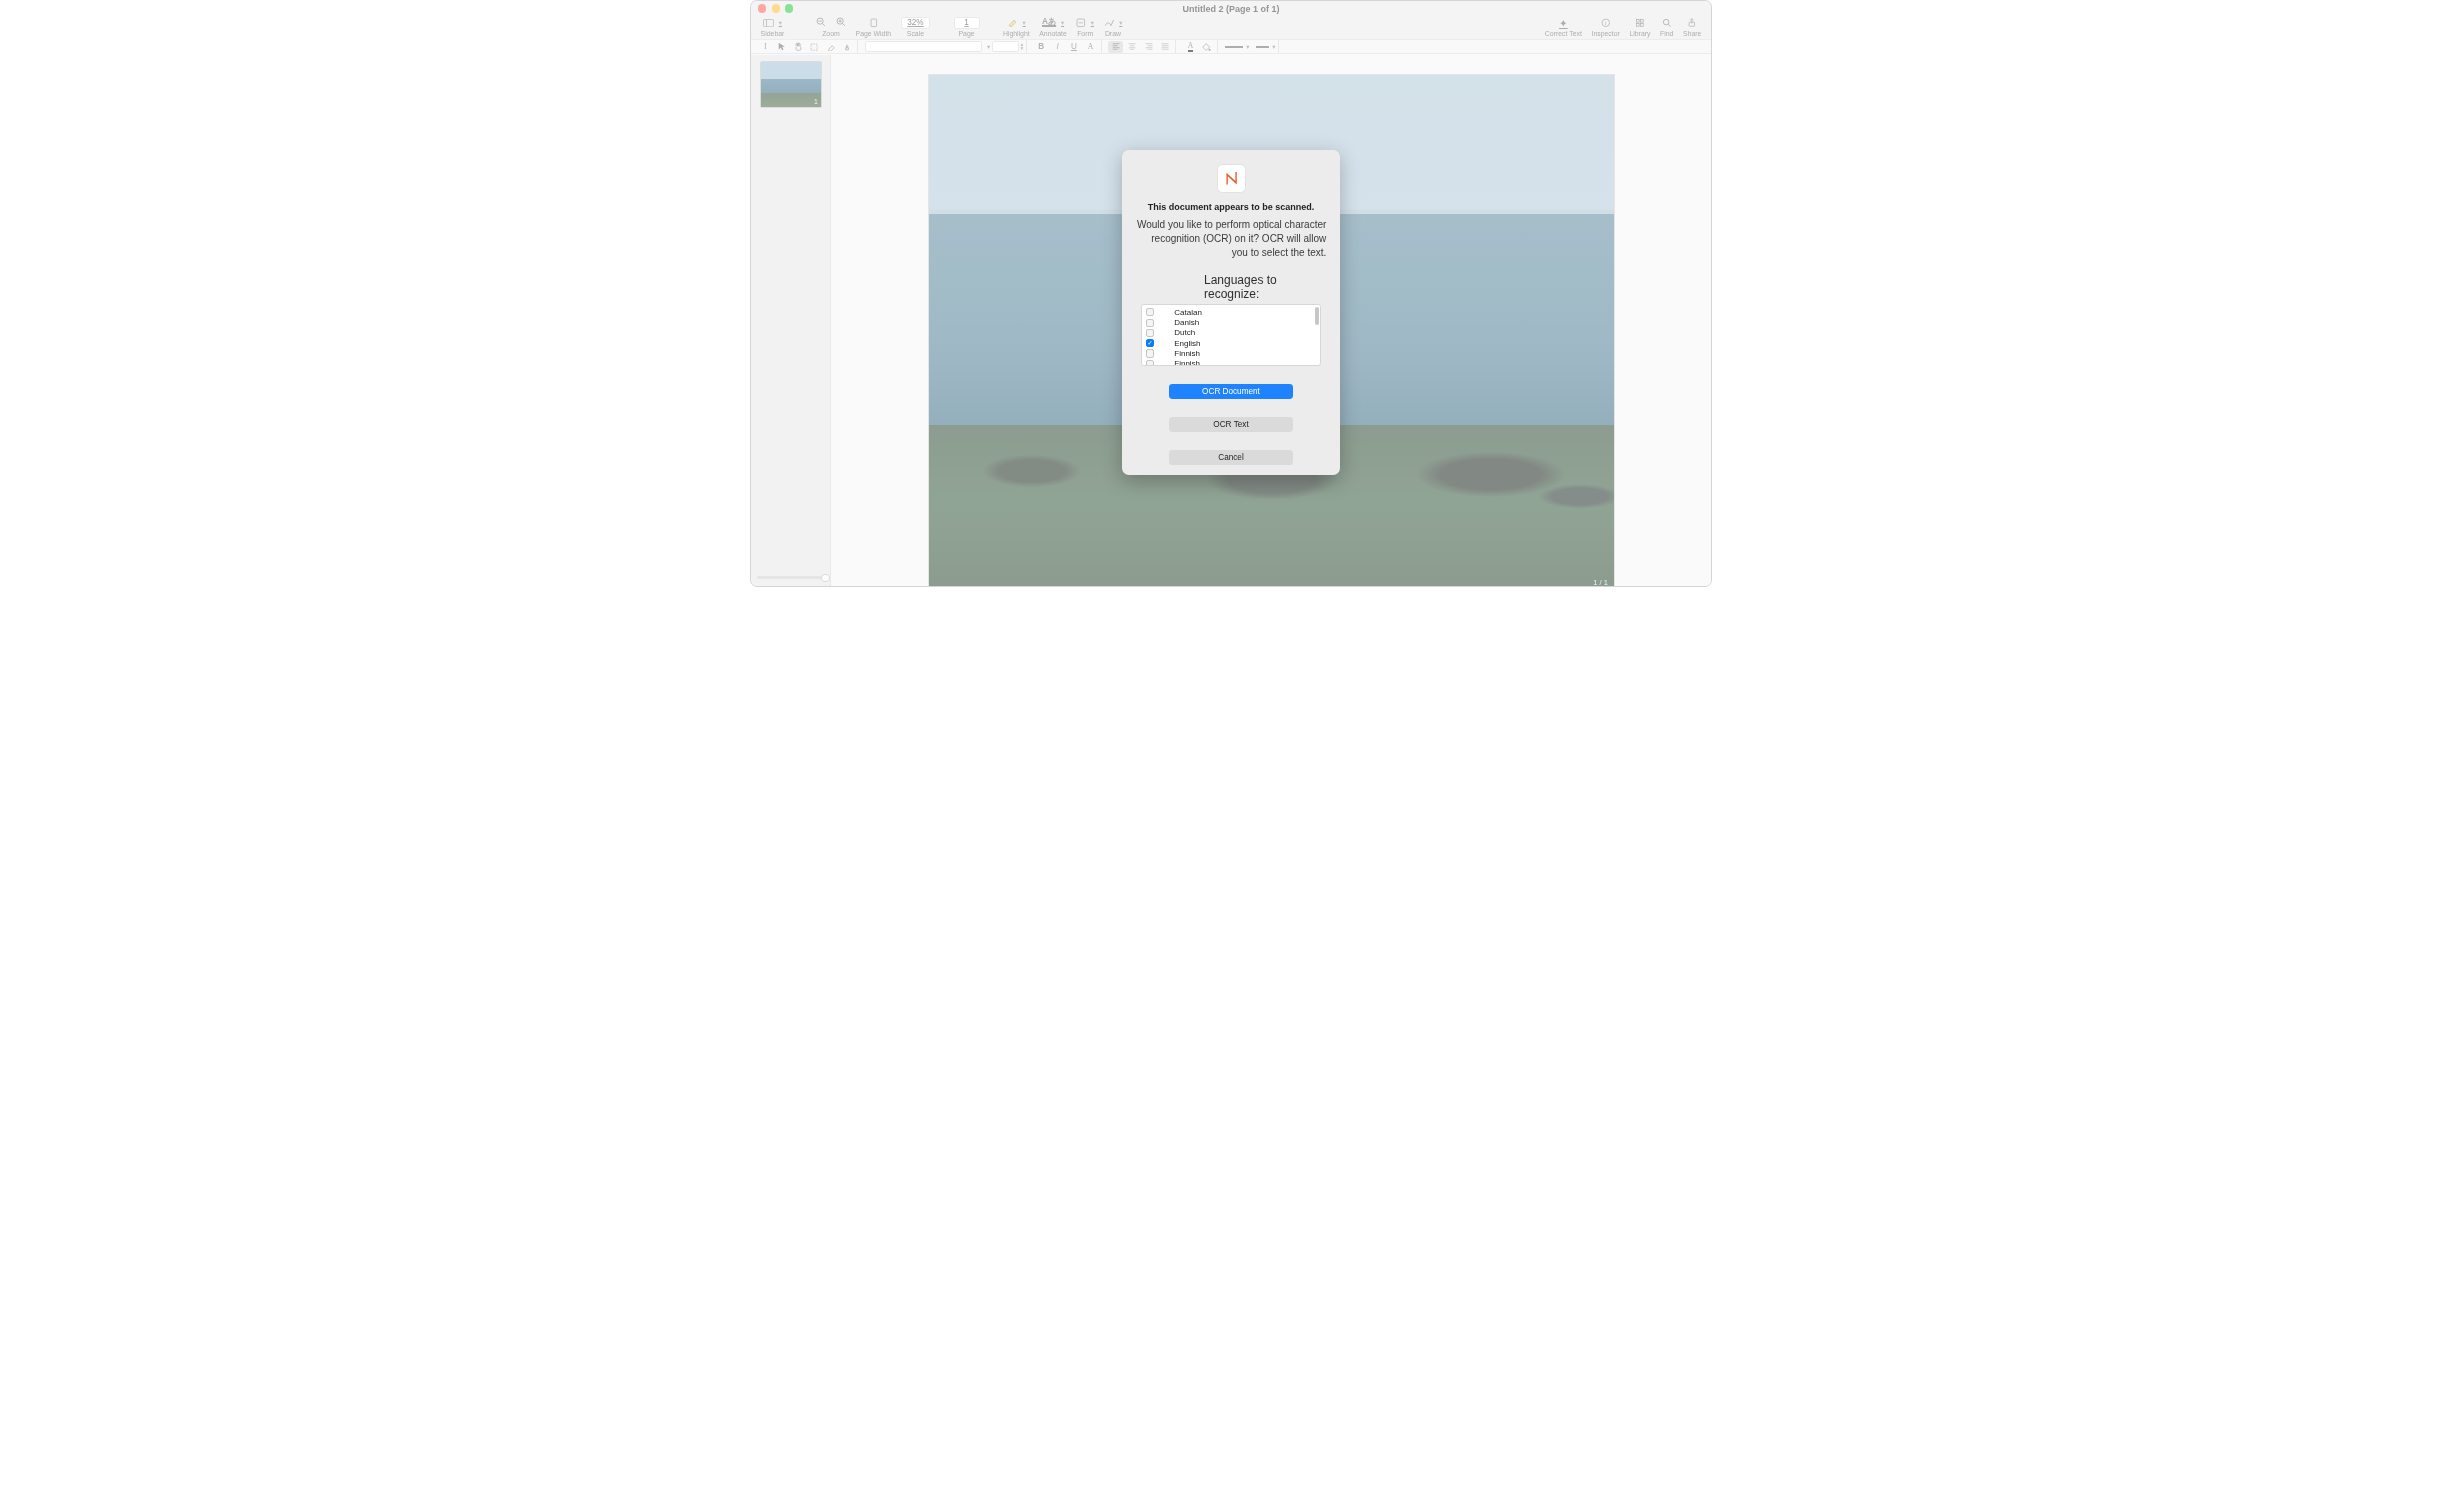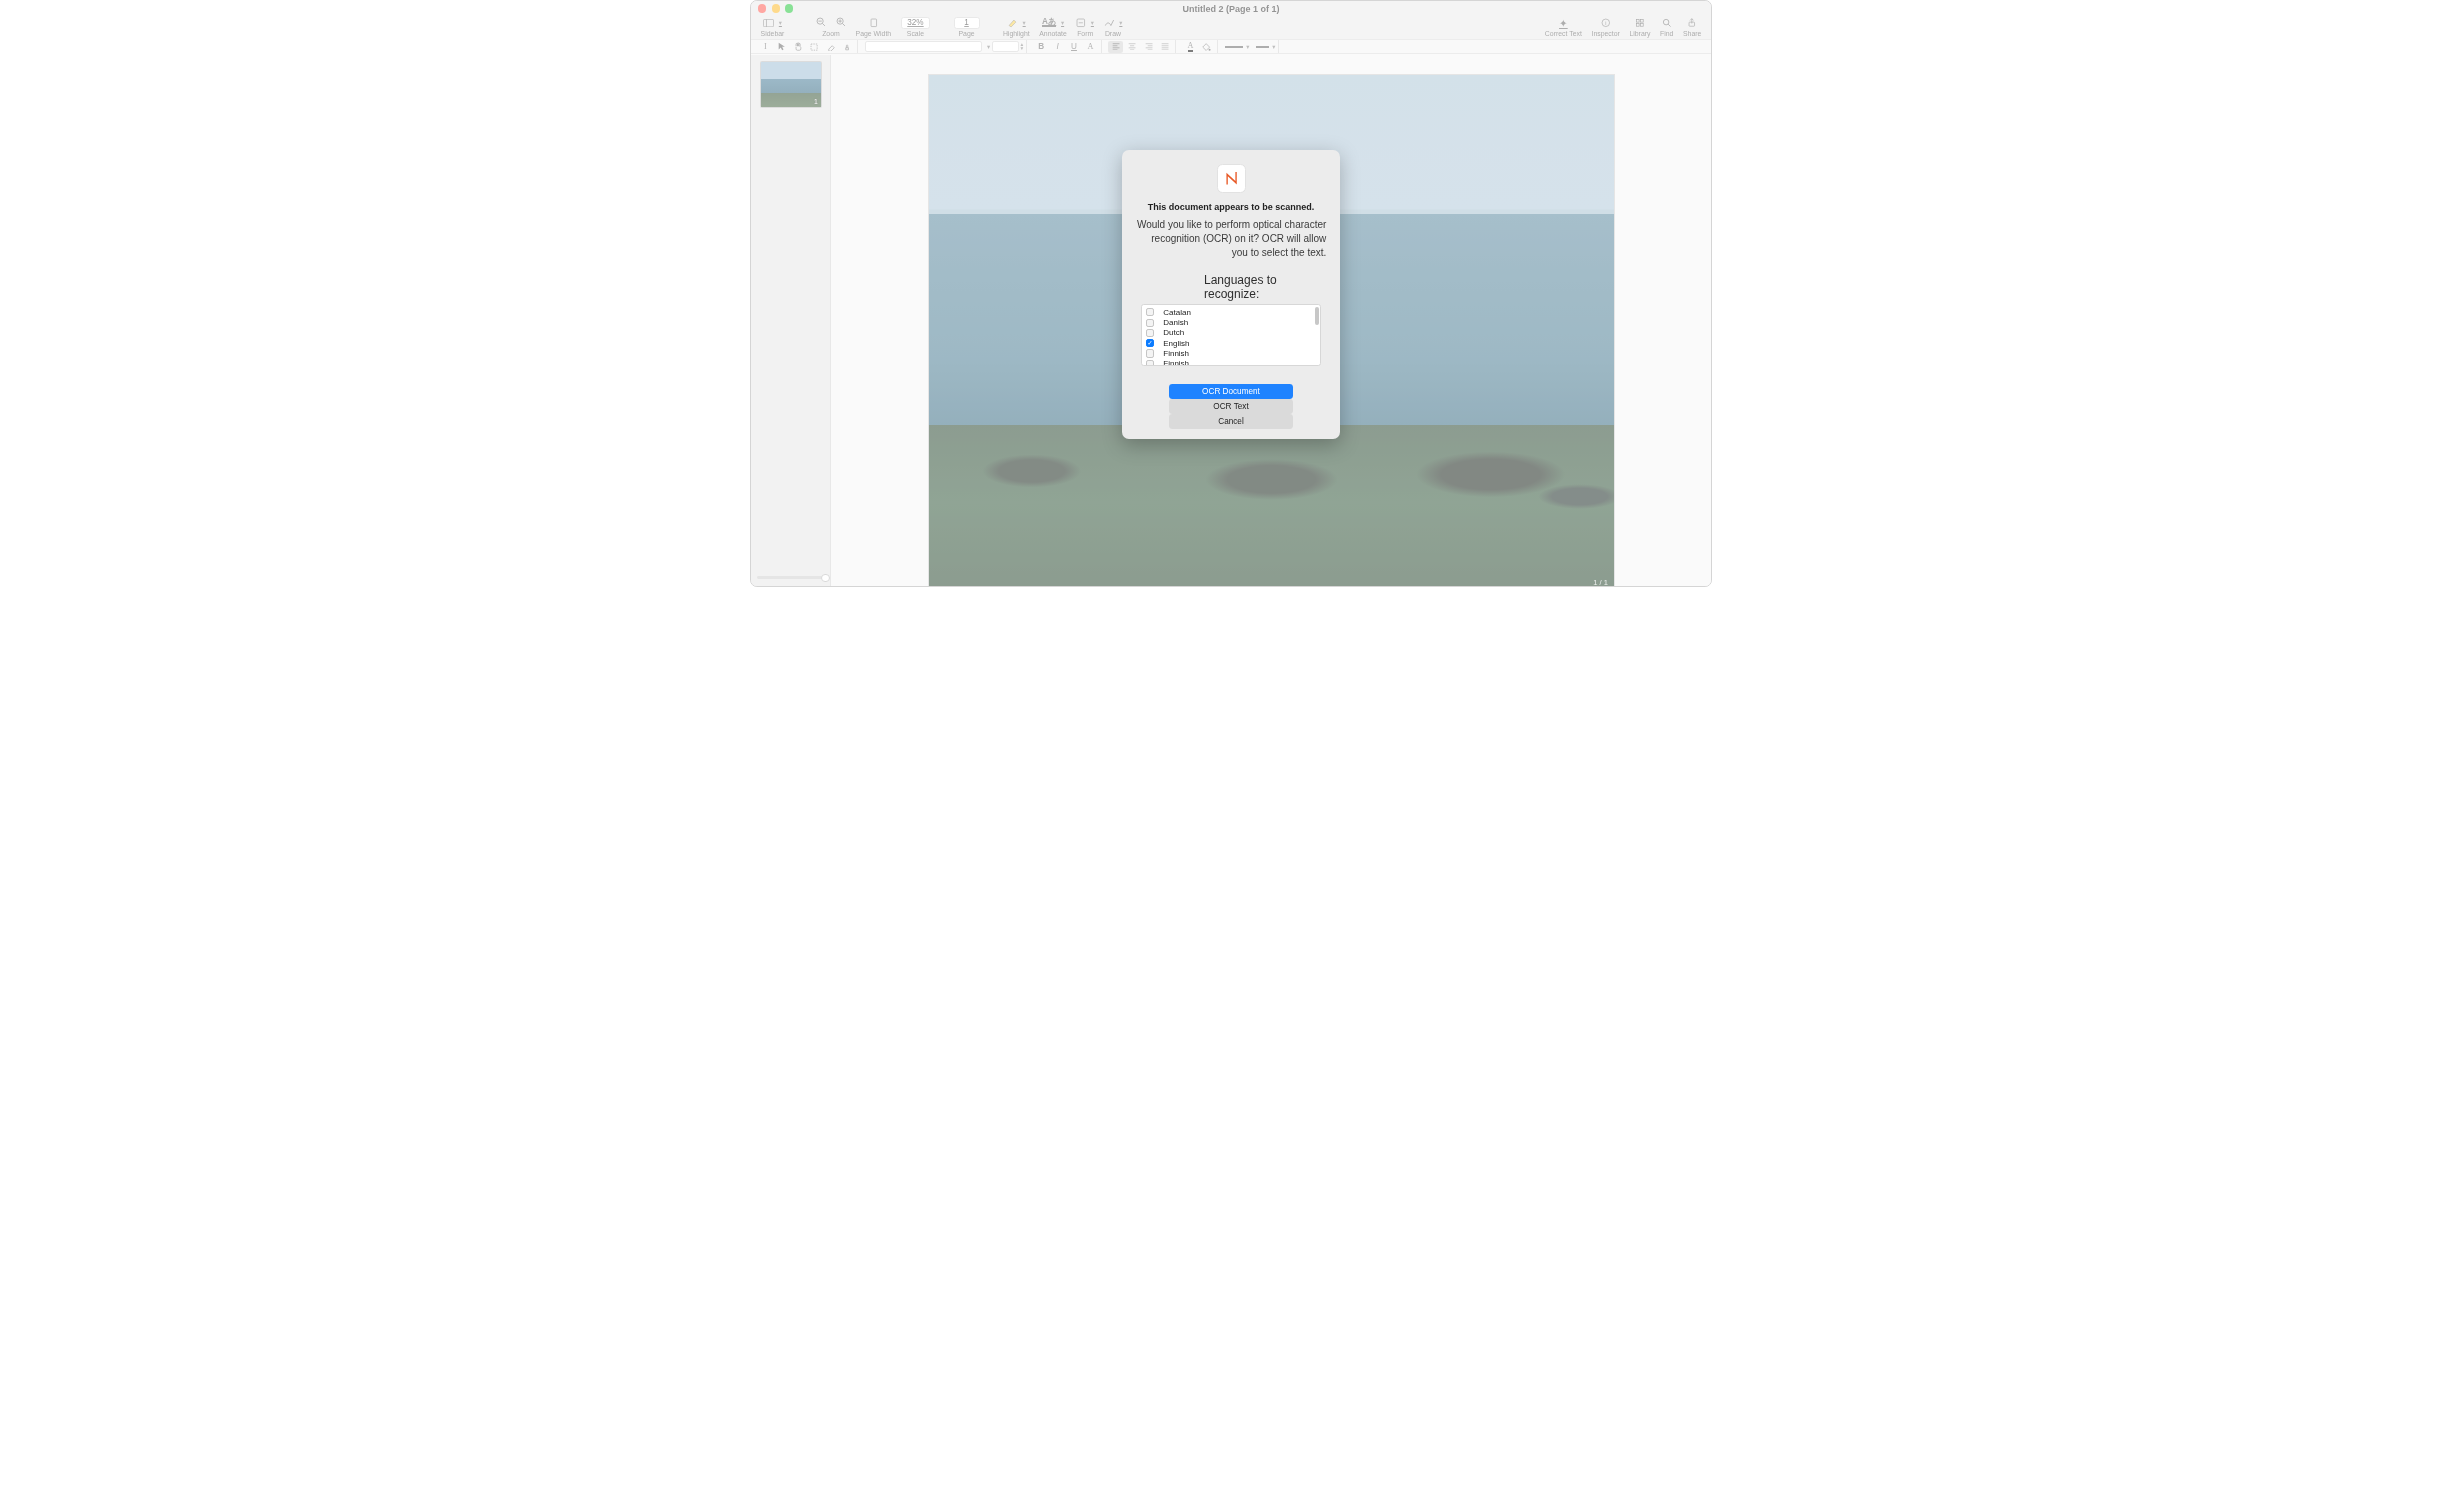--- a/index.html
+++ b/index.html
@@ -153,26 +153,26 @@
 }
 .dlg-title { font-size: 9px; font-weight: 700; color: #222; text-align: center; margin-bottom: 5.5px; }
 .dlg-msg   { font-size: 10px; color: #3a3a3a; text-align: right; line-height: 1.4; margin-bottom: 13.7px; padding: 0 2.7px;}
 .dlg-section-label { font-size: 12px; color: #2e2e2e; align-self: flex-start; margin-left: 23px; margin-bottom: 2.7px; padding-left: 48px; }
 .lang-list {
   width: 180px; height: 62px;
   background: #fff; border: 0.7px solid #d7d7d7; border-radius: 2.7px;
   overflow: hidden; padding: 2.1px 2.7px;
   position: relative;
 }
-.lang-row { display: flex; align-items: center; gap: 9px; padding: 0 1.4px; font-size: 8px; color: #222; height: 10.3px;}
+.lang-row { display: flex; align-items: center; gap: 20px; padding: 0 1.4px; font-size: 8px; color: #222; height: 10.3px;}
 .cb { width: 8.2px; height: 8.2px; border-radius: 2.1px; border: 0.7px solid #c4c4c4; background: #f4f4f4; display: inline-flex; align-items: center; justify-content: center;}
 .cb.checked { background: #0a7bff; border-color: #0a7bff; }
 .cb.checked::after { content:"✓"; color:#fff; font-size:6.2px; line-height:1; }
 .lang-scroll { position: absolute; top: 2.1px; right: 1.4px; width: 4.1px; height: 18px; background: #c7c7c7; border-radius: 2.1px; }
-.dlg-buttons { width: 124px; display: flex; flex-direction: column; gap: 0; margin-top: 18px; }
+.dlg-buttons { width: 124px; display: flex; flex-direction: column; gap: 18px; margin-top: 18px; }
 .dlg-btn {
   height: 15px; border-radius: 3.4px; font-size: 8.2px;
   display: flex; align-items: center; justify-content: center;
   cursor: pointer; user-select: none;
 }
 .dlg-btn.primary { background: #1f83ff; color: #fff; }
 .dlg-btn.secondary { background: #dadada; color: #222; }
 svg.app-logo path { fill: #e85a28; }
 .align-active { background: #d6d6d6; }
 .line-sample { width: 18px; height: 1.4px; background: #6a6a6a; }

